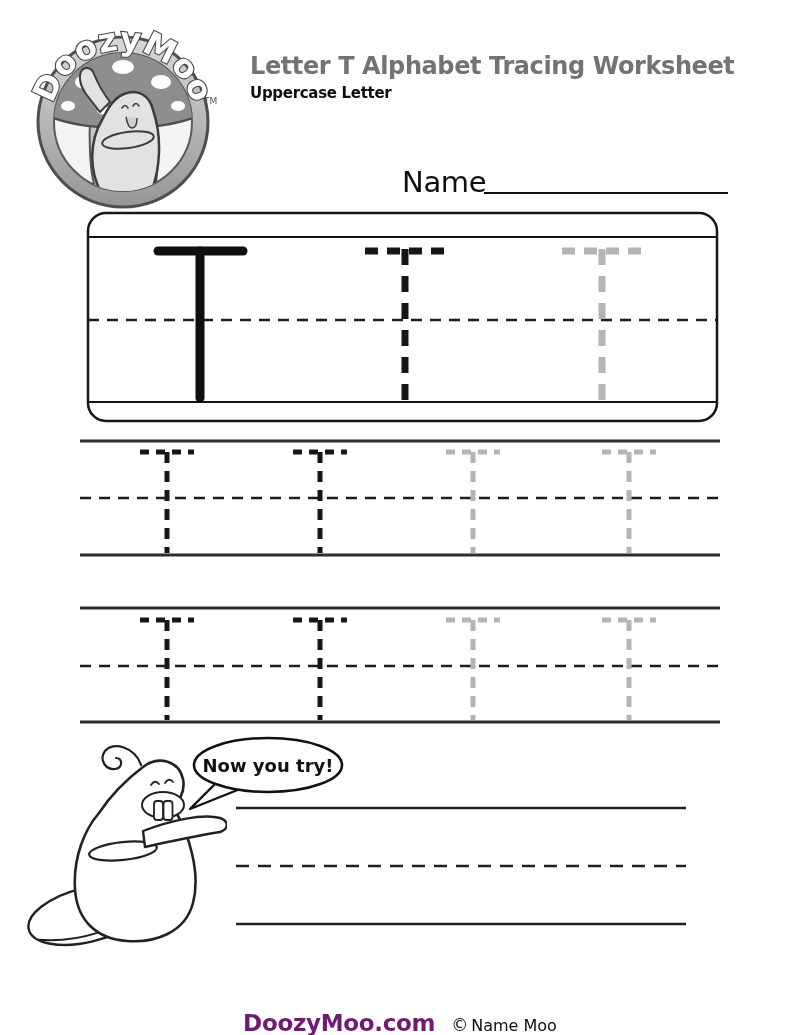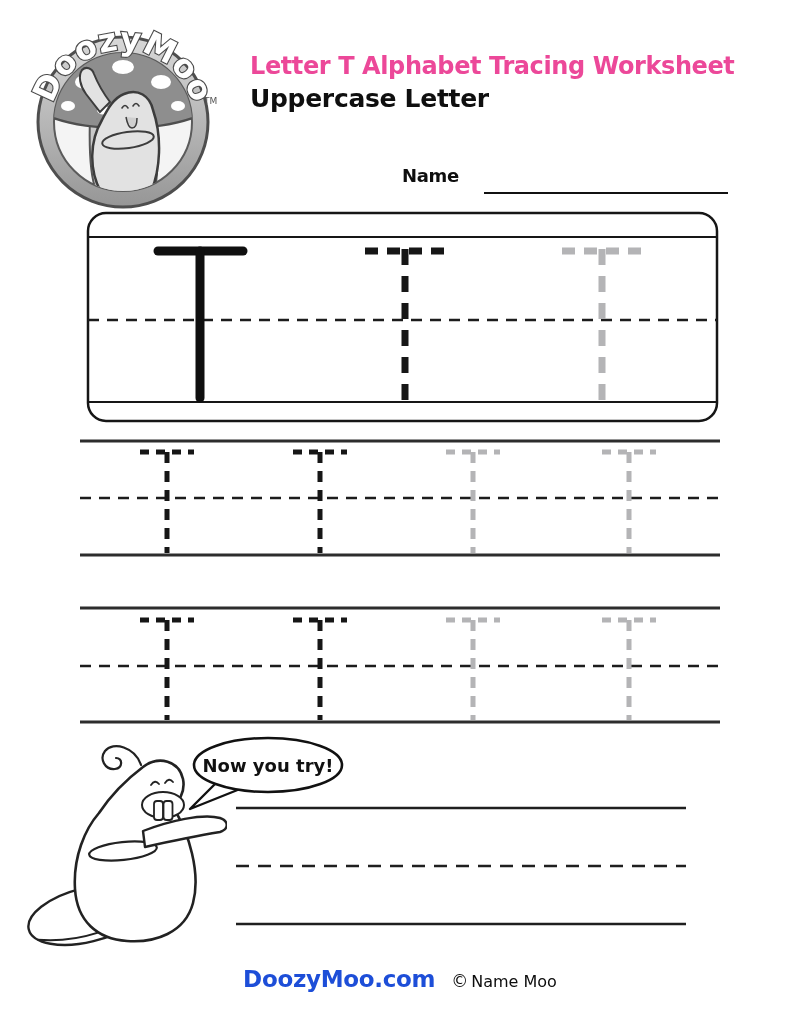--- a/index.html
+++ b/index.html
@@ -3,36 +3,36 @@
 <meta charset="utf-8">
 <style>
   html,body{margin:0;padding:0;background:#ffffff;}
   .page{
     position:relative;width:800px;height:1035px;background:#ffffff;overflow:hidden;
     font-family:"DejaVu Sans","Liberation Sans",sans-serif;color:#111;
   }
   .abs{position:absolute;}
   .title{
     left:250px;top:50px;width:500px;
-    font-size:24px;font-weight:700;letter-spacing:-0.4px;line-height:32px;color:#ec4899;
+    font-size:24px;font-weight:700;letter-spacing:-0.4px;line-height:32px;color:#737373;
   }
   .subtitle{
     left:250px;top:84px;width:400px;
-    font-size:25px;font-weight:700;letter-spacing:-0.3px;color:#0f0f0f;
+    font-size:15px;font-weight:700;letter-spacing:-0.3px;color:#0f0f0f;
   }
   .name-label{
-    left:402px;top:165px;font-size:18px;font-weight:700;letter-spacing:-0.3px;color:#0f0f0f;
+    left:402px;top:165px;font-size:29px;font-weight:400;letter-spacing:-0.3px;color:#0f0f0f;
   }
   .name-line{
     left:484px;top:168px;width:244px;height:24px;border-bottom:2.5px solid #111;
   }
   .footer{
     left:0;top:966px;width:800px;display:flex;justify-content:center;align-items:baseline;gap:16px;
   }
-  .footer .site{font-size:23px;font-weight:700;letter-spacing:-0.3px;color:#1d4ed8;}
+  .footer .site{font-size:23px;font-weight:700;letter-spacing:-0.3px;color:#701a75;margin-top:44px;}
   .footer .copy{font-size:16px;font-weight:400;color:#0d0d0d;display:flex;align-items:baseline;gap:3px;}
   .footer .copy .sym{font-size:17px;}
   svg{display:block;}
 </style>
 </head>
 <body>
 
 <div class="page">
 
   <svg class="abs" style="left:28px;top:20px" width="190" height="190" viewBox="0 0 190 190" aria-hidden="false">

